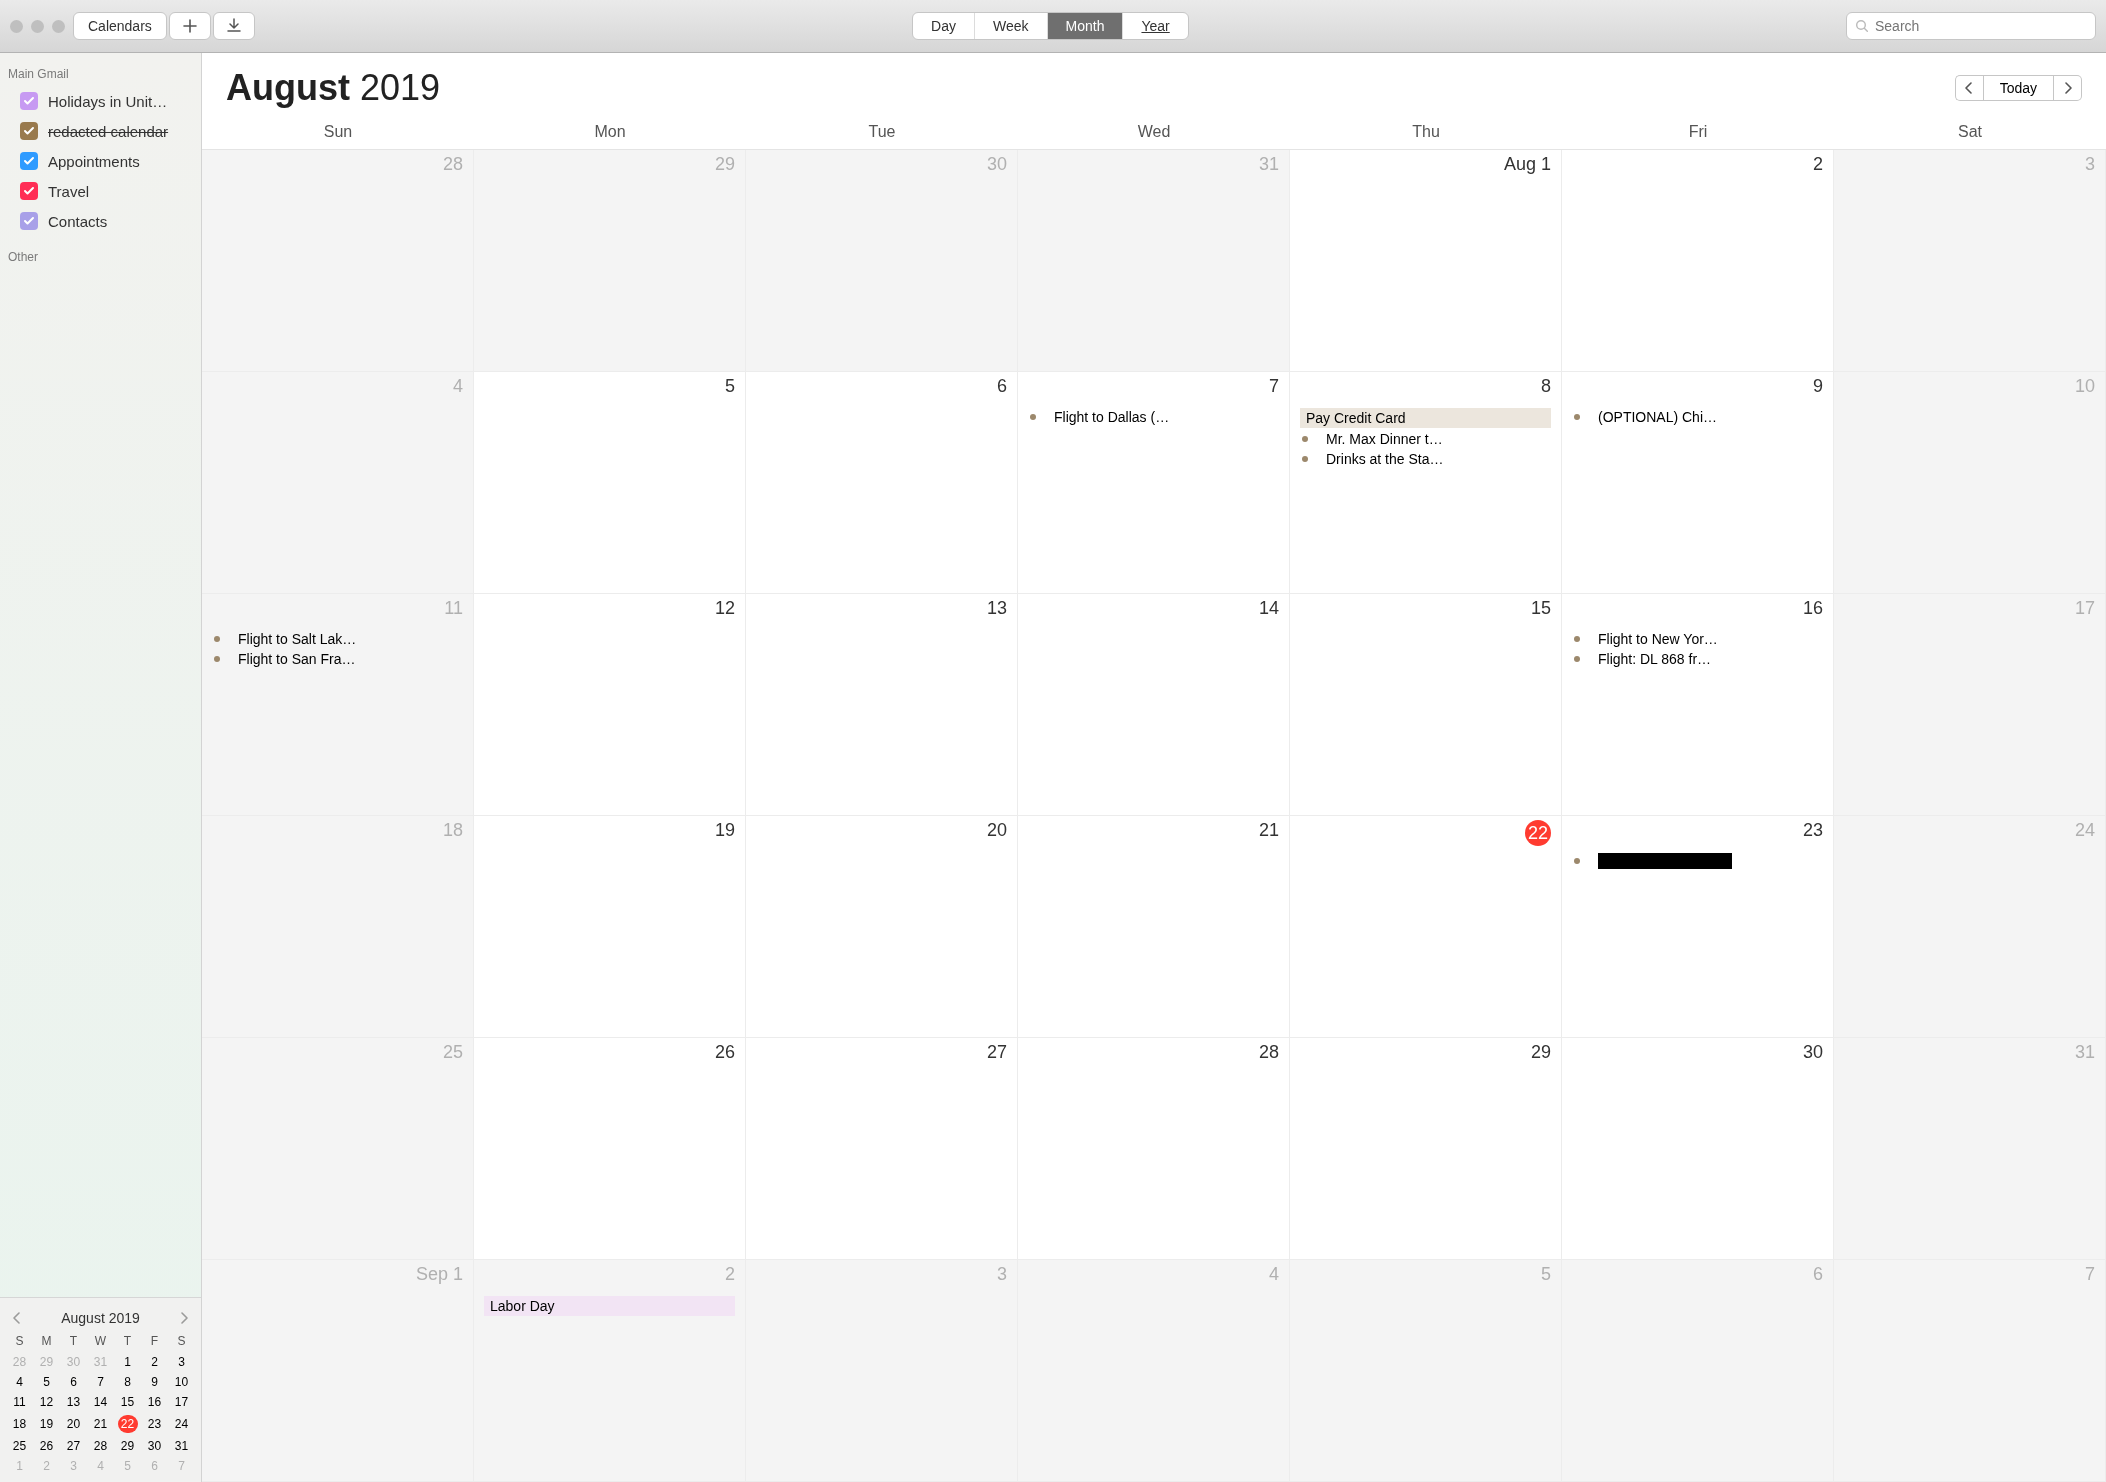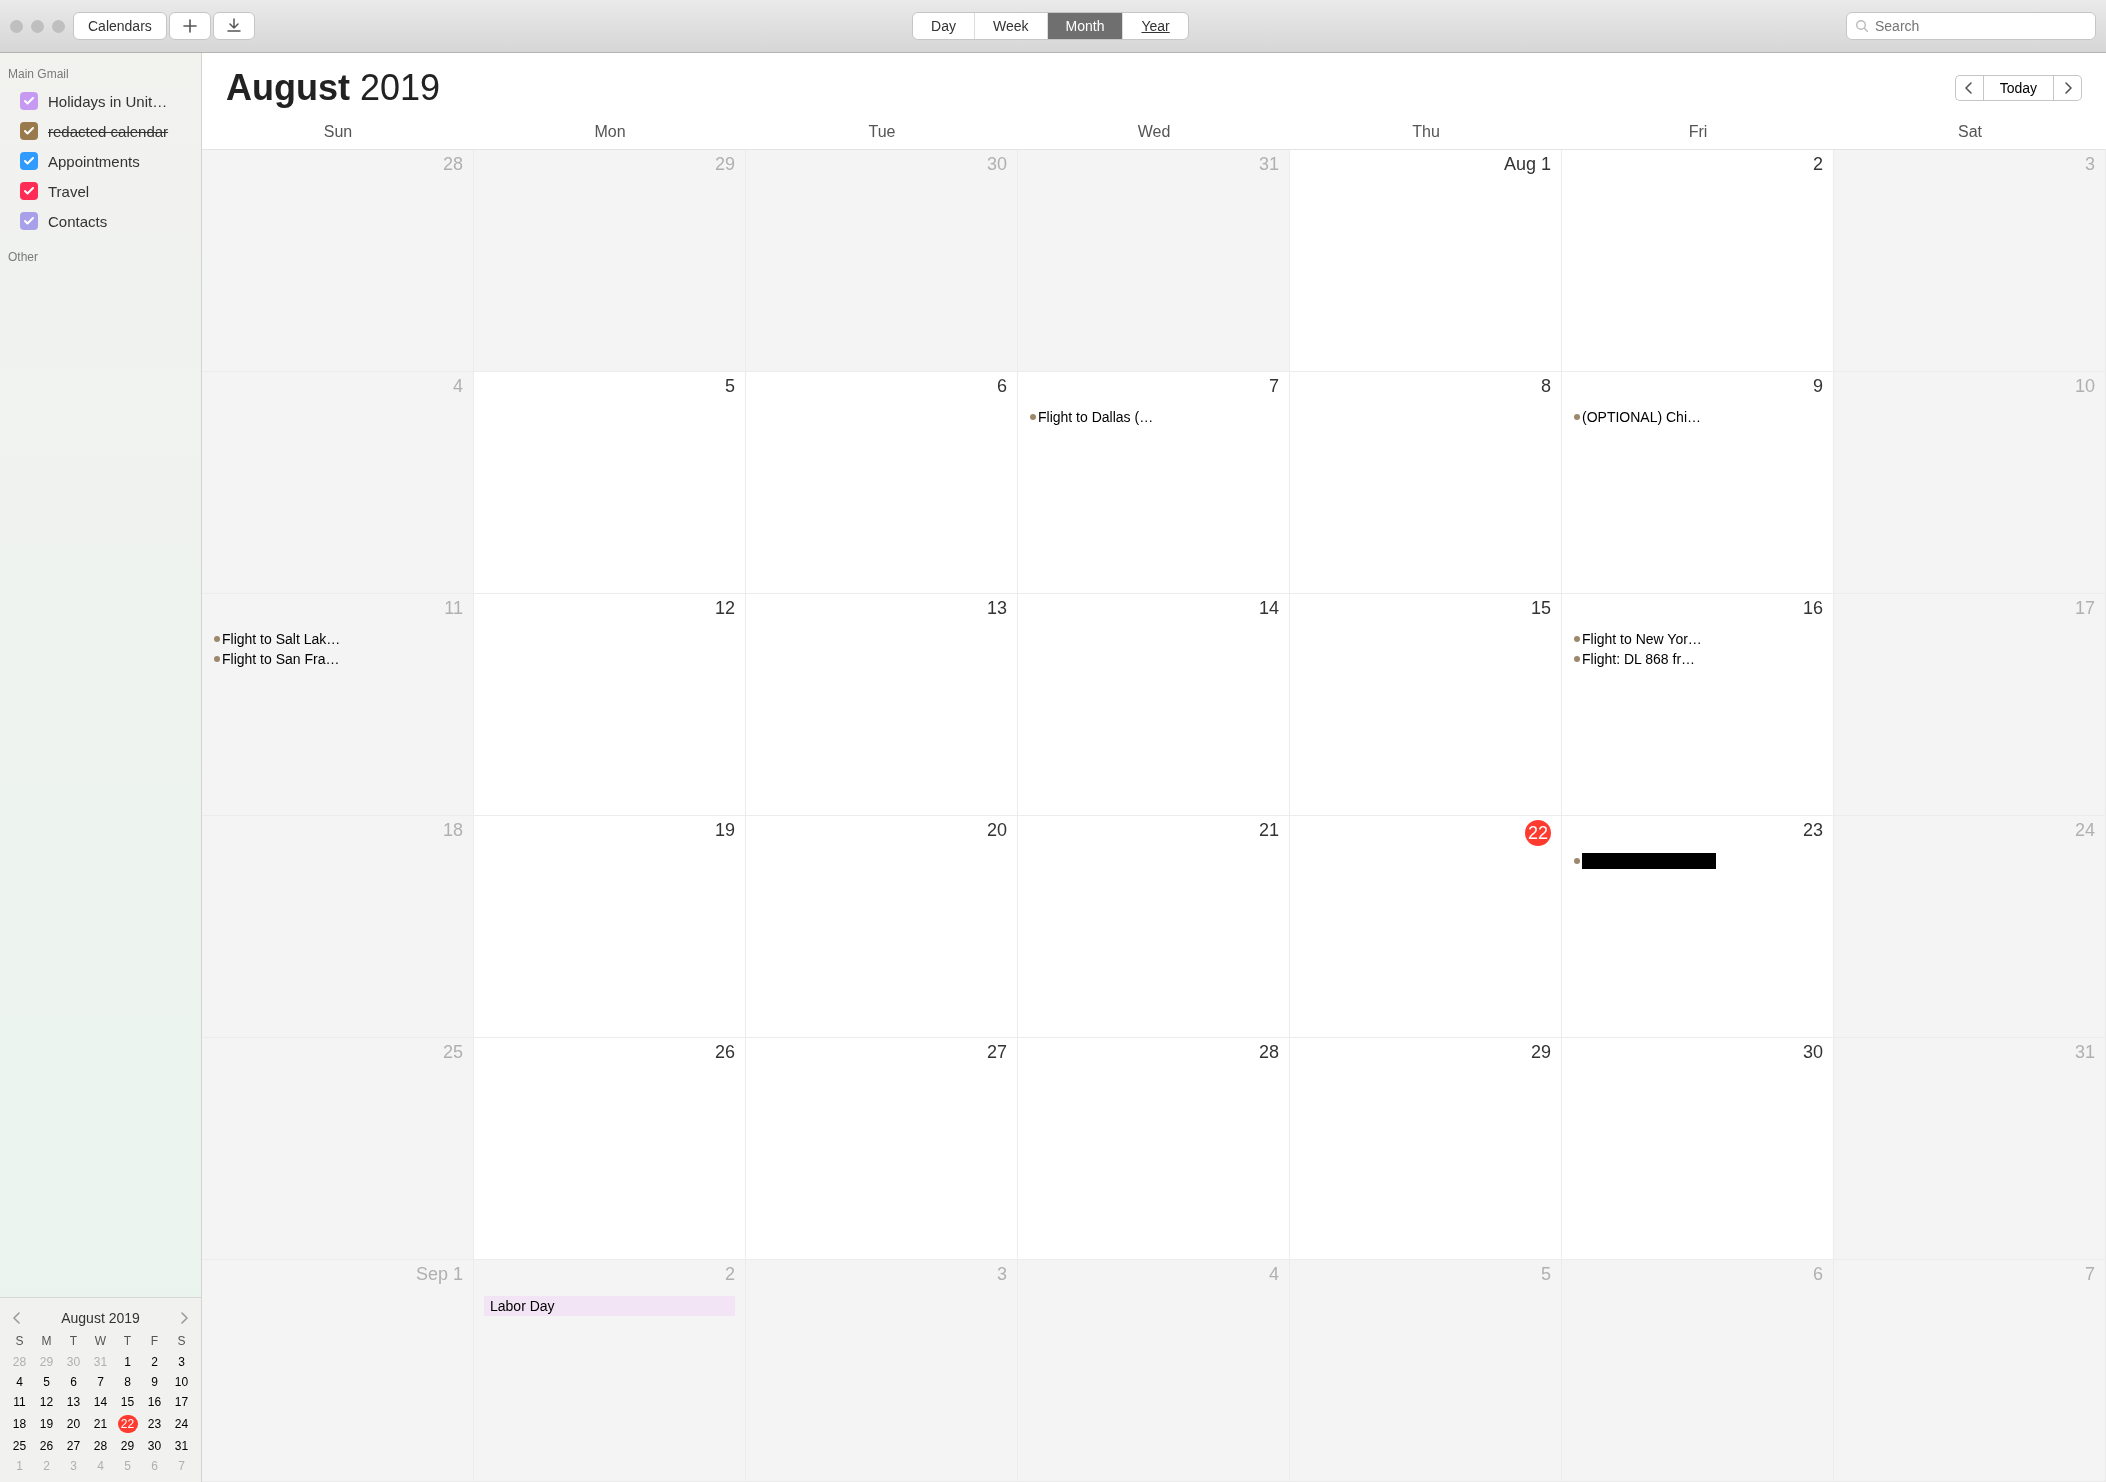--- a/index.html
+++ b/index.html
@@ -111,21 +111,21 @@
 .weekday-row .wd { text-align: center; font-size: 16px; color: #555; padding: 8px 16px; }
 
 .month-grid { flex: 1; display: grid; grid-template-rows: repeat(6, 1fr); }
 .week-row { display: grid; grid-template-columns: repeat(7, 1fr); border-bottom: 1px solid #ececec; }
 .day-cell { border-right: 1px solid #ececec; padding: 6px 10px 4px 10px; position: relative; min-width: 0; overflow: hidden; }
 .day-cell.out { background: #f4f4f4; }
 .day-cell.out .dnum { color: #b0b0b0; }
 .day-cell .dnum { position: absolute; top: 4px; right: 10px; font-size: 18px; color: #333; }
 .day-cell .dnum.today { background: #ff3b30; color: #fff; border-radius: 50%; width: 26px; height: 26px; display: inline-flex; align-items: center; justify-content: center; }
 .day-cell .events { margin-top: 30px; display: flex; flex-direction: column; gap: 2px; }
-.event { display: flex; align-items: center; gap: 2px; font-size: 14px; white-space: nowrap; overflow: hidden; text-overflow: ellipsis; padding: 1px 2px; }
+.event { display: flex; align-items: center; gap: 18px; font-size: 14px; white-space: nowrap; overflow: hidden; text-overflow: ellipsis; padding: 1px 2px; }
 .event .dot { width: 6px; height: 6px; border-radius: 50%; background: #9c886c; flex: 0 0 auto; }
 .event.bar { background: #ece6dd; padding: 2px 6px; }
 .event.holiday { background: #f2e4f4; padding: 2px 6px; }
 .event.redact .txt { background: #000; color: #000; }
 
 svg { display: block; }
 </style>
 </head>
 <body>
 
@@ -371,20 +371,33 @@
             <span class="dnum">7</span>
             <div class="events">
               <div class="event">
                 <span class="dot"></span>
                 <span class="txt">Flight to Dallas (…</span>
               </div>
             </div>
           </div>
           <div class="day-cell">
             <span class="dnum">8</span>
+            <div class="events">
+              <div class="event bar">
+                <span class="txt">Pay Credit Card</span>
+              </div>
+              <div class="event">
+                <span class="dot"></span>
+                <span class="txt">Mr. Max Dinner t…</span>
+              </div>
+              <div class="event">
+                <span class="dot"></span>
+                <span class="txt">Drinks at the Sta…</span>
+              </div>
+            </div>
           </div>
           <div class="day-cell">
             <span class="dnum">9</span>
             <div class="events">
               <div class="event">
                 <span class="dot"></span>
                 <span class="txt">(OPTIONAL) Chi…</span>
               </div>
             </div>
           </div>

